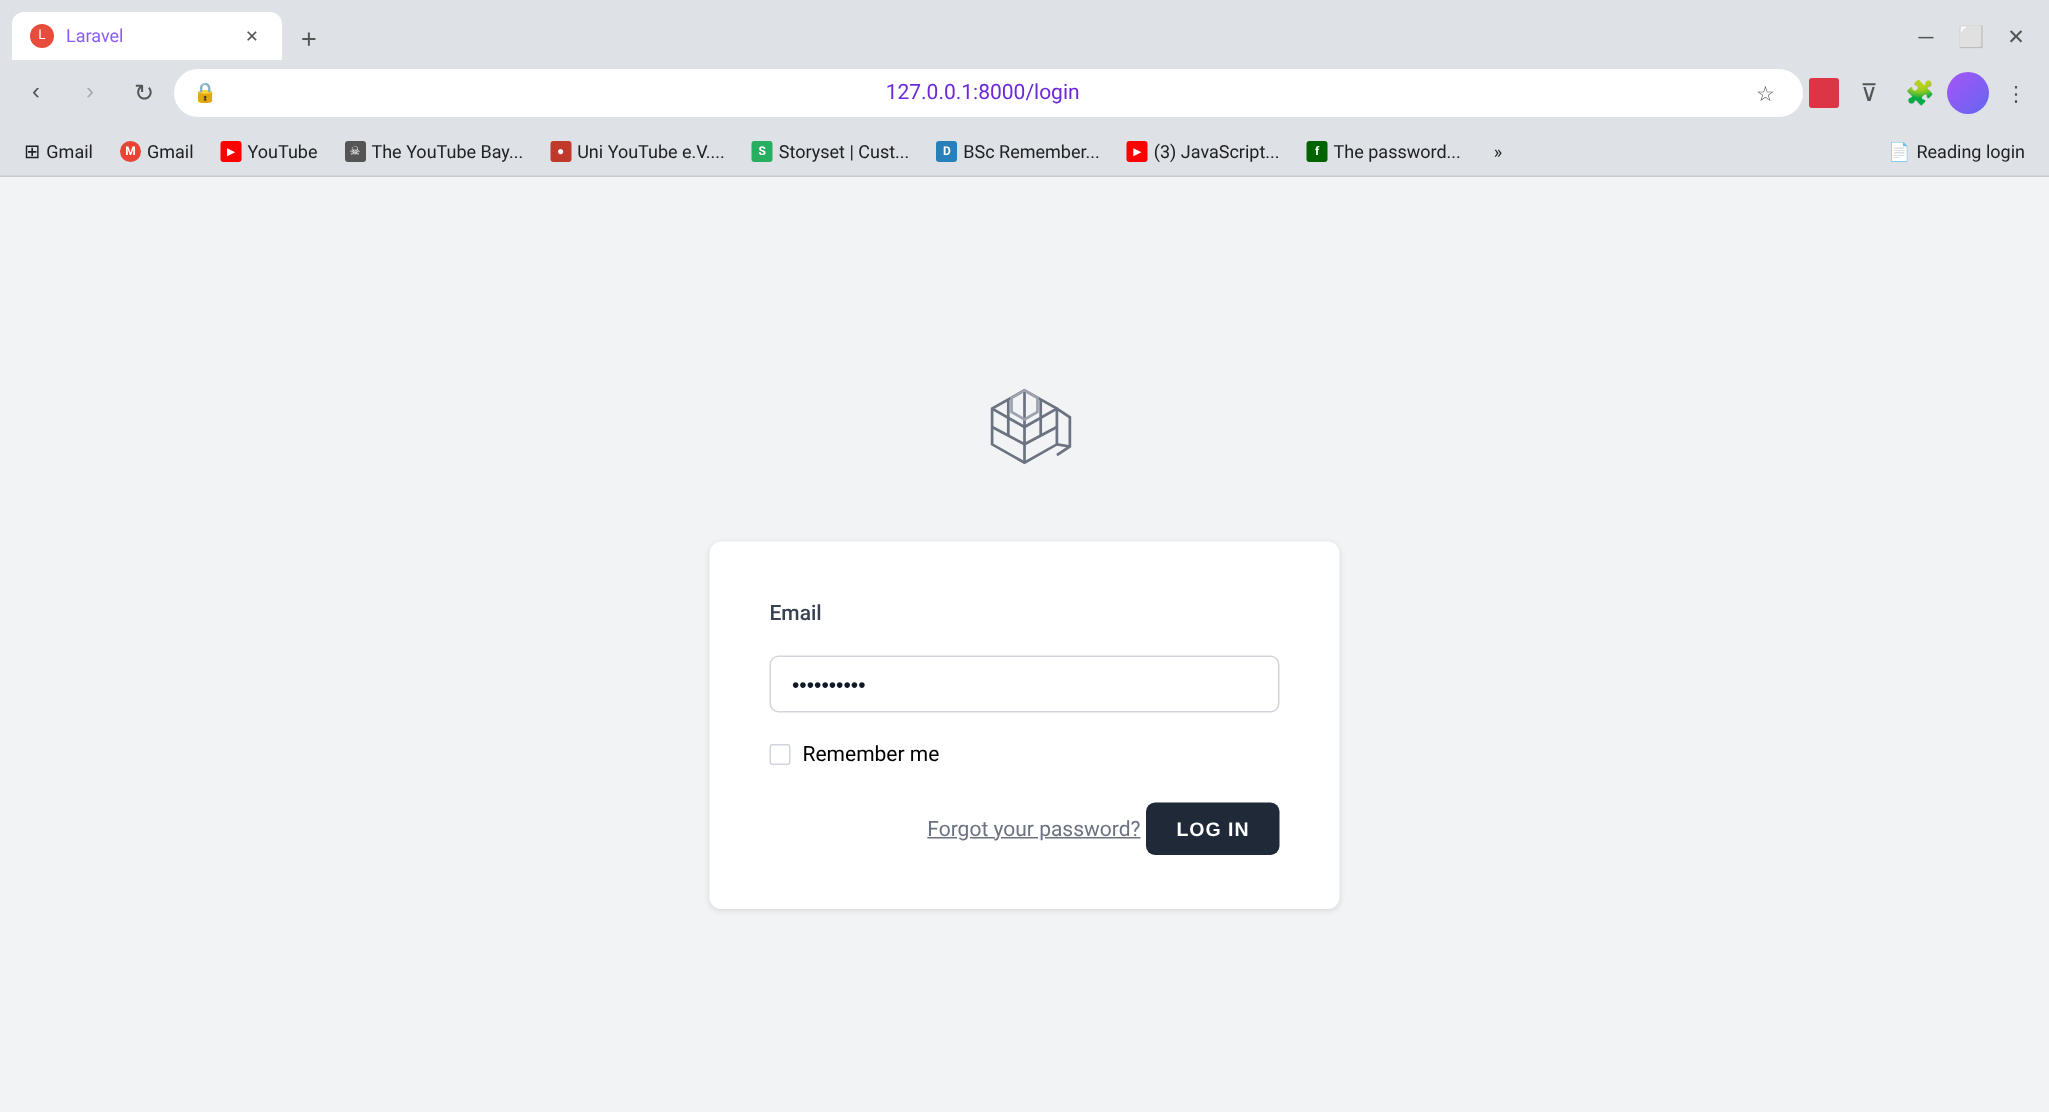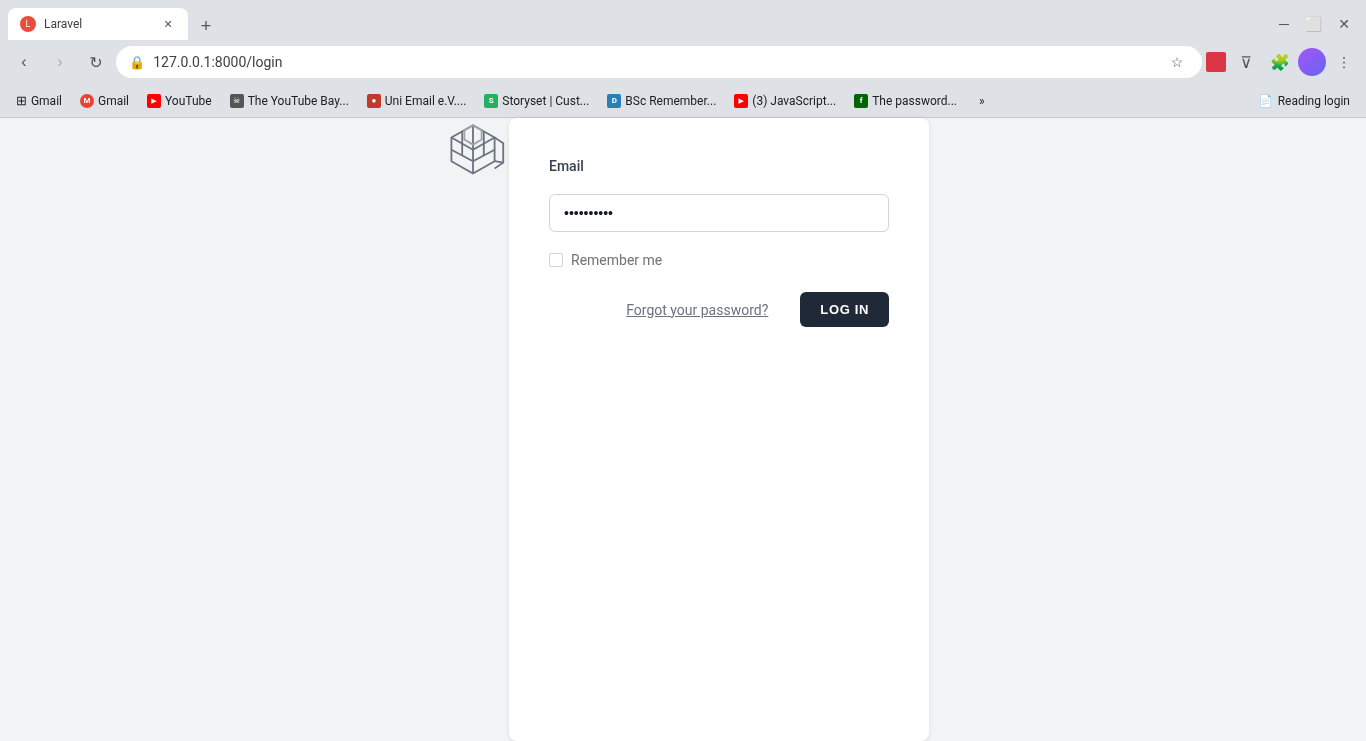--- a/index.html
+++ b/index.html
@@ -6,62 +6,62 @@
     body { font-family: -apple-system, BlinkMacSystemFont, 'Segoe UI', Roboto, sans-serif; background: #f0f0f0; width: 1366px; height: 741px; overflow: hidden; }
 
     
     .browser-chrome { background: #dee1e6; width: 100%; }
 
     
     .title-bar { display: flex; align-items: center; padding: 8px 8px 0 8px; height: 40px; background: #dee1e6; }
     .tabs-area { display: flex; align-items: flex-end; flex: 1; }
     .tab { display: flex; align-items: center; background: #ffffff; border-radius: 8px 8px 0 0; padding: 0 12px; height: 32px; min-width: 180px; max-width: 240px; gap: 8px; position: relative; }
     .tab-favicon { width: 16px; height: 16px; border-radius: 50%; background: #888; display: flex; align-items: center; justify-content: center; font-size: 9px; color: white; flex-shrink: 0; }
-    .tab-title { font-size: 12px; color: #404040; flex: 1; overflow: hidden; white-space: nowrap; text-overflow: ellipsis; }
+    .tab-title { font-size: 12px; color: #8b5cf6; flex: 1; overflow: hidden; white-space: nowrap; text-overflow: ellipsis; }
     .tab-close { width: 16px; height: 16px; border-radius: 50%; border: none; background: none; cursor: pointer; display: flex; align-items: center; justify-content: center; font-size: 11px; color: #555; }
     .new-tab-btn { width: 28px; height: 28px; border: none; background: none; border-radius: 50%; cursor: pointer; font-size: 18px; color: #555; display: flex; align-items: center; justify-content: center; margin-left: 4px; }
     .browser-controls-right { display: flex; align-items: center; gap: 2px; margin-left: auto; }
     .ctrl-btn { width: 28px; height: 28px; border: none; background: none; border-radius: 50%; cursor: pointer; display: flex; align-items: center; justify-content: center; font-size: 14px; color: #555; }
 
     
     .nav-bar { display: flex; align-items: center; padding: 6px 8px; gap: 4px; background: #dee1e6; height: 44px; }
     .nav-btn { width: 32px; height: 32px; border: none; background: none; border-radius: 50%; cursor: pointer; display: flex; align-items: center; justify-content: center; font-size: 16px; color: #555; }
     .nav-btn.disabled { color: #aaa; cursor: default; }
     .address-bar { flex: 1; display: flex; align-items: center; background: #ffffff; border-radius: 20px; padding: 0 12px; height: 32px; gap: 8px; border: 1px solid transparent; }
     .lock-icon { color: #555; font-size: 13px; }
-    .address-text { flex: 1; font-size: 14px; color: #404040; outline: none; border: none; background: none; }
+    .address-text { flex: 1; font-size: 14px; color: #6d28d9; outline: none; border: none; background: none; text-align: center; }
     .address-actions { display: flex; gap: 4px; align-items: center; }
     .addr-btn { width: 24px; height: 24px; border: none; background: none; border-radius: 50%; cursor: pointer; display: flex; align-items: center; justify-content: center; font-size: 14px; color: #555; }
     .profile-img { width: 28px; height: 28px; border-radius: 50%; background: linear-gradient(135deg, #a855f7, #6366f1); }
     .ext-btn { width: 28px; height: 28px; border: none; background: none; border-radius: 4px; cursor: pointer; display: flex; align-items: center; justify-content: center; font-size: 16px; color: #555; }
     .red-square { width: 20px; height: 20px; background: #dc3545; border-radius: 2px; }
 
     
     .bookmarks-bar { display: flex; align-items: center; padding: 2px 8px; background: #dee1e6; height: 34px; gap: 2px; border-bottom: 1px solid #c8cacc; overflow: hidden; }
     .bookmark-item { display: flex; align-items: center; gap: 4px; padding: 4px 8px; border-radius: 4px; cursor: pointer; white-space: nowrap; font-size: 12px; color: #202124; }
     .bk-favicon { width: 14px; height: 14px; border-radius: 2px; flex-shrink: 0; }
     .bk-more { margin-left: 4px; }
     .reading-list-btn { margin-left: auto; display: flex; align-items: center; gap: 4px; padding: 4px 8px; border-radius: 4px; cursor: pointer; font-size: 12px; color: #202124; white-space: nowrap; }
 
     
-    .page-content { background: #f1f3f4; width: 100%; height: calc(741px - 118px); display: flex; flex-direction: row; justify-content: center; }
+    .page-content { background: #f1f3f4; width: 100%; height: calc(741px - 118px); display: flex; flex-direction: column; align-items: center; justify-content: center; }
 
     
     .laravel-logo-wrapper { margin-bottom: 32px; }
     .laravel-logo { width: 72px; height: 72px; }
 
     
     .login-card { background: #ffffff; border-radius: 8px; box-shadow: 0 1px 4px rgba(0,0,0,0.1); padding: 40px 40px 36px 40px; width: 420px; }
     .form-group { margin-bottom: 20px; }
     .form-label { display: block; font-size: 14px; color: #374151; margin-bottom: 6px; font-weight: 500; }
     .form-input { width: 100%; border: 1px solid #d1d5db; border-radius: 6px; padding: 10px 14px; font-size: 14px; color: #111827; outline: none; transition: border-color 0.15s; }
     .remember-row { display: flex; align-items: center; gap: 8px; }
     .remember-checkbox { width: 14px; height: 14px; border: 1px solid #d1d5db; border-radius: 2px; background: white; appearance: none; -webkit-appearance: none; cursor: pointer; flex-shrink: 0; }
-    .remember-label { font-size: 14px; color: #737373; cursor: pointer; }
-    .form-actions { display: flex; align-items: center; justify-content: flex-end; gap: 32px; margin-top: 24px; }
+    .remember-label { font-size: 14px; color: #000000; cursor: pointer; }
+    .form-actions { display: flex; align-items: center; justify-content: flex-end; gap: 4px; margin-top: 24px; }
     .forgot-link { font-size: 14px; color: #6b7280; text-decoration: underline; cursor: pointer; }
     .login-btn { background: #1f2937; color: #ffffff; border: none; border-radius: 6px; padding: 10px 20px; font-size: 13px; font-weight: 600; letter-spacing: 0.05em; cursor: pointer; text-transform: uppercase; }
   </style>
 </head>
 <body>
 
 <div class="browser-chrome">
 
   <div class="title-bar">
     <div class="tabs-area">
@@ -114,21 +114,21 @@
       <span>YouTube</span>
     </div>
 
     <div class="bookmark-item">
       <div class="bk-favicon" style="background:#555; border-radius:2px; display:flex; align-items:center; justify-content:center; color:white; font-size:8px;">☠</div>
       <span>The YouTube Bay...</span>
     </div>
 
     <div class="bookmark-item">
       <div class="bk-favicon" style="background:#c0392b; border-radius:2px; display:flex; align-items:center; justify-content:center; color:white; font-size:8px; font-weight:bold;">●</div>
-      <span>Uni Email e.V....</span>
+      <span>Uni YouTube e.V....</span>
     </div>
 
     <div class="bookmark-item">
       <div class="bk-favicon" style="background:#27ae60; border-radius:2px; display:flex; align-items:center; justify-content:center; color:white; font-size:8px; font-weight:bold;">S</div>
       <span>Storyset | Cust...</span>
     </div>
 
     <div class="bookmark-item">
       <div class="bk-favicon" style="background:#2980b9; border-radius:2px; display:flex; align-items:center; justify-content:center; color:white; font-size:8px; font-weight:bold;">D</div>
       <span>BSc Remember...</span>

